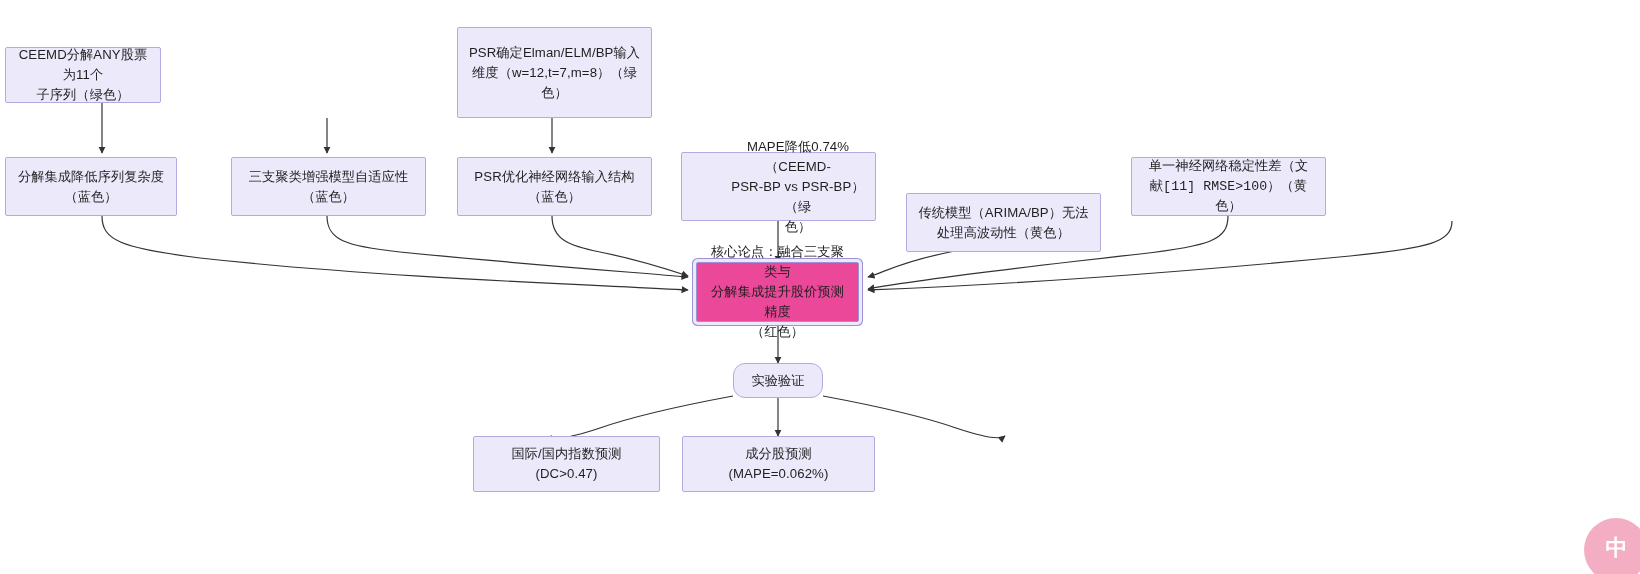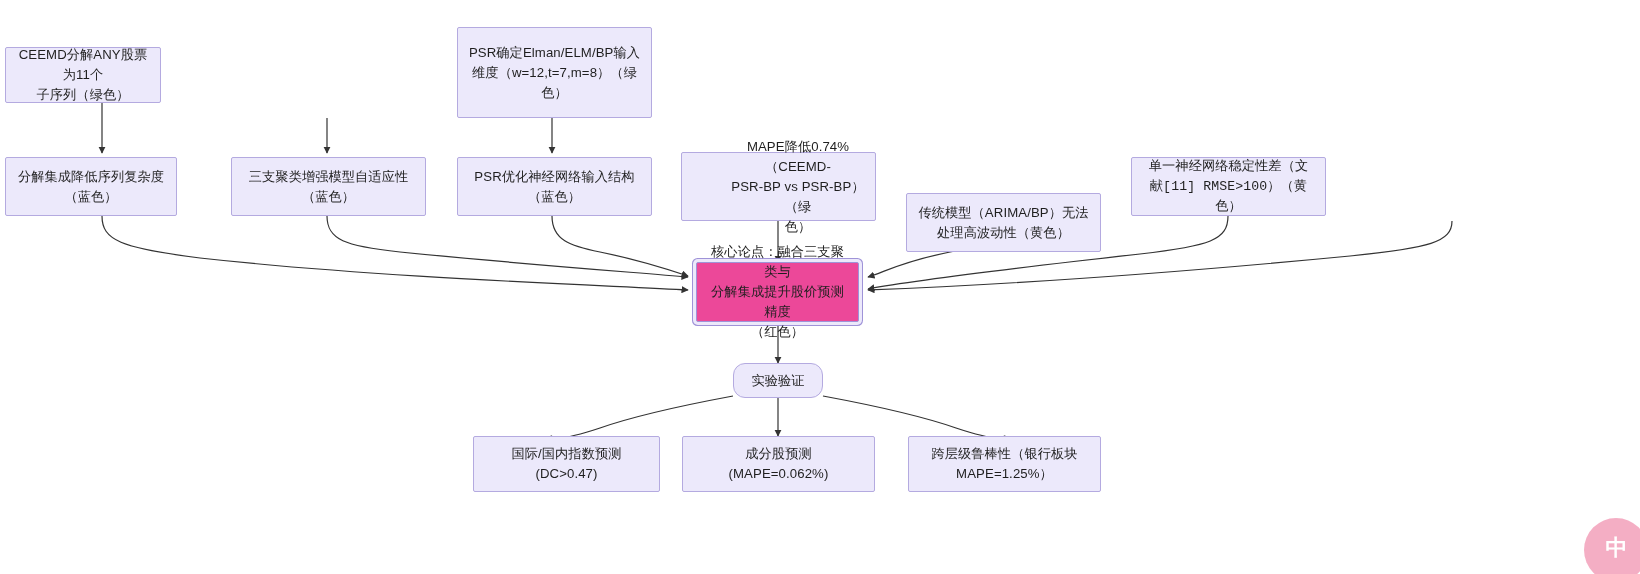--- a/index.html
+++ b/index.html
@@ -136,20 +136,18 @@
 （红色）</div>
 
   <div class="node" style="left:733px; top:363px; width:90px; height:35px;border-radius:12px;">实验验证</div>
 
   <div class="node" style="left:457px; top:436px; width:187px; height:56px;margin-left:16px;">国际/国内指数预测
 (DC&gt;0.47)</div>
 
   <div class="node" style="left:682px; top:436px; width:193px; height:56px;">成分股预测
 (MAPE=0.062%)</div>
 
-  <div class="node" style="left:908px; top:436px; width:193px; height:56px;">跨层级鲁棒性（银行板块
-MAPE=1.25%）</div>
 
   <div class="watermark" style="left:1584px; top:518px;">
     <span>中</span>
   </div>
 
 </div>
 
 </body></html>

